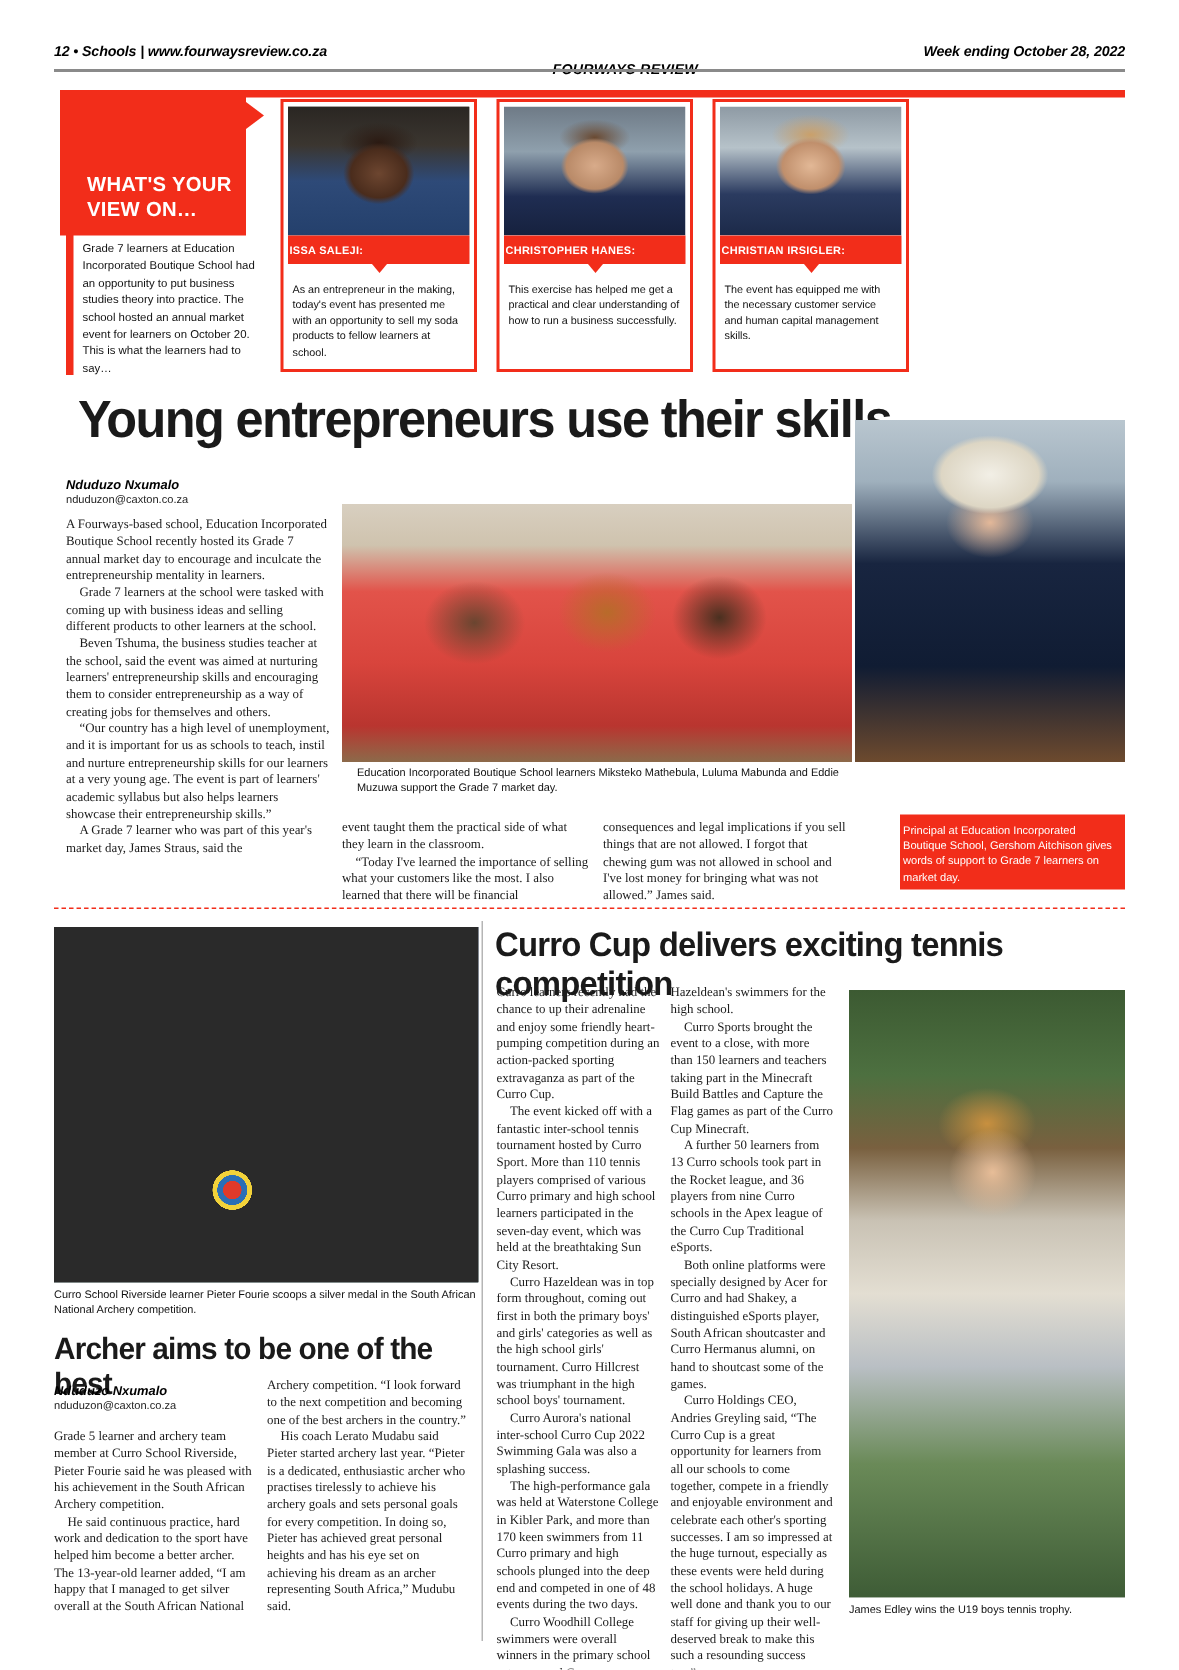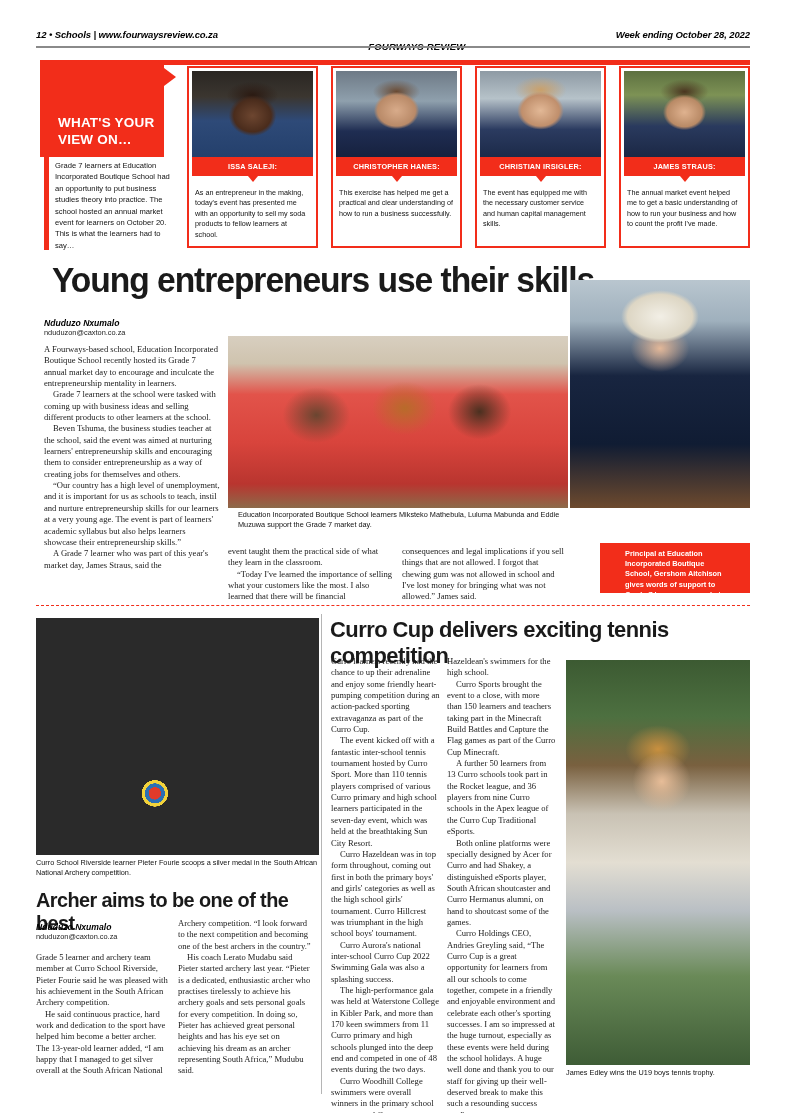--- a/index.html
+++ b/index.html
@@ -67,21 +67,21 @@
     position: absolute; top: 0; width: 131px; height: 182px;
     border: 2px solid #f22d1a; background: #fff; padding: 3px;
   }
   .qcard:nth-child(1) { left: 0px; }
   .qcard:nth-child(2) { left: 144px; }
   .qcard:nth-child(3) { left: 288px; }
   .qcard:nth-child(4) { left: 432px; }
   .qphoto { width: 100%; height: 86px; position: relative; overflow: hidden; }
   .qphoto .ph { position:absolute; inset:0; }
   .qname {
-    background: #f22d1a; color: #fff; text-align: center;
+    background: #f22d1a; color: #fff; 
     font-family: "Liberation Sans", sans-serif;
     font-weight: bold; font-size: 7.3px; letter-spacing: 0.2px;
     padding: 5px 1px 5px 1px; position: relative;
   }
   .qname::after {
     content: ""; position: absolute; left: 50%; bottom: -6px; margin-left: -5px;
     width: 0; height: 0;
     border-left: 5px solid transparent;
     border-right: 5px solid transparent;
     border-top: 6px solid #f22d1a;
@@ -136,23 +136,23 @@
     position: absolute; left: 228px; top: 510px; width: 340px;
     font-family: "Liberation Sans", sans-serif;
     font-size: 7.3px; line-height: 10px; color: #111; margin-left: 10px;
   }
 
   .c2 { left: 228px; top: 546px; width: 166px; }
   .c3 { left: 402px; top: 546px; width: 166px; }
 
   .principal-box {
     position: absolute; left: 600px; top: 543px; width: 150px; height: 50px;
-    background: #f22d1a; color: #fff; padding: 6px 25px;
-    font-family: "Liberation Sans", sans-serif;
-    font-weight: bold; font-size: 7.4px; line-height: 10.2px;
+    background: #f22d1a; color: #fff; padding: 6px 2px;
+    font-family: "Liberation Sans", sans-serif;
+    font-weight: normal; font-size: 7.4px; line-height: 10.2px;
   }
 
   
   .dash-divider {
     position: absolute; left: 36px; top: 605px; width: 714px; height: 1px;
     border-top: 1.5px dashed #f22d1a;
   }
 
   
   .archer-photo {
@@ -303,27 +303,20 @@
         </div>
       <div class="qname">CHRISTOPHER HANES:</div>
       <div class="qtext">This exercise has helped me get a practical and clear understanding of how to run a business successfully.</div>
     </div>
     <div class="qcard">
       <div class="qphoto">
           <div class="ph ph-christian"></div>
         </div>
       <div class="qname">CHRISTIAN IRSIGLER:</div>
       <div class="qtext">The event has equipped me with the necessary customer service and human capital management skills.</div>
-    </div>
-    <div class="qcard">
-      <div class="qphoto">
-          <div class="ph ph-james"></div>
-        </div>
-      <div class="qname">JAMES STRAUS:</div>
-      <div class="qtext">The annual market event helped me to get a basic understanding of how to run your business and how to count the profit I've made.</div>
     </div>
   </div>
 
   <h1 class="main-headline">Young entrepreneurs use their skills</h1>
   <div class="byline-name">Nduduzo Nxumalo</div>
   <div class="byline-mail">nduduzon@caxton.co.za</div>
 
   <div class="bodycol c1">
     <p class="first">A Fourways-based school, Education Incorporated Boutique School recently hosted its Grade 7 annual market day to encourage and inculcate the entrepreneurship mentality in learners.</p>
     <p>Grade 7 learners at the school were tasked with coming up with business ideas and selling different products to other learners at the school.</p>

